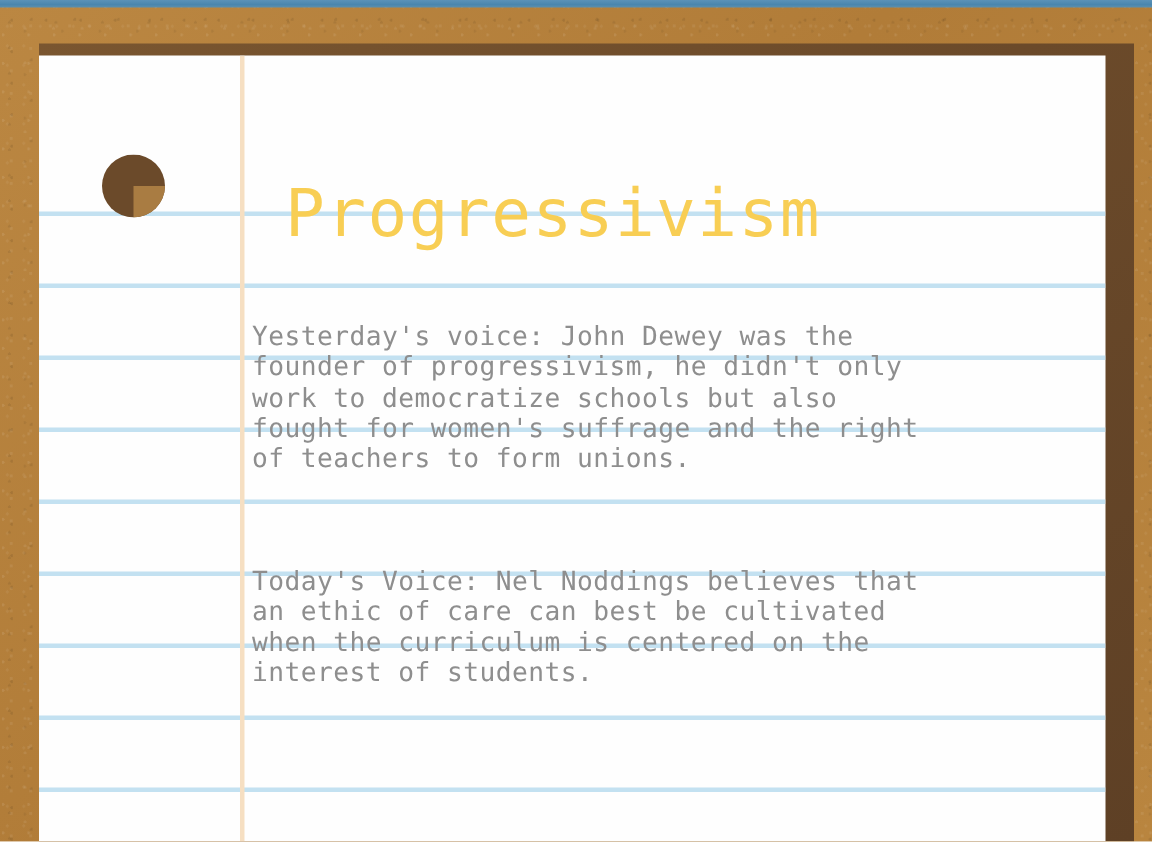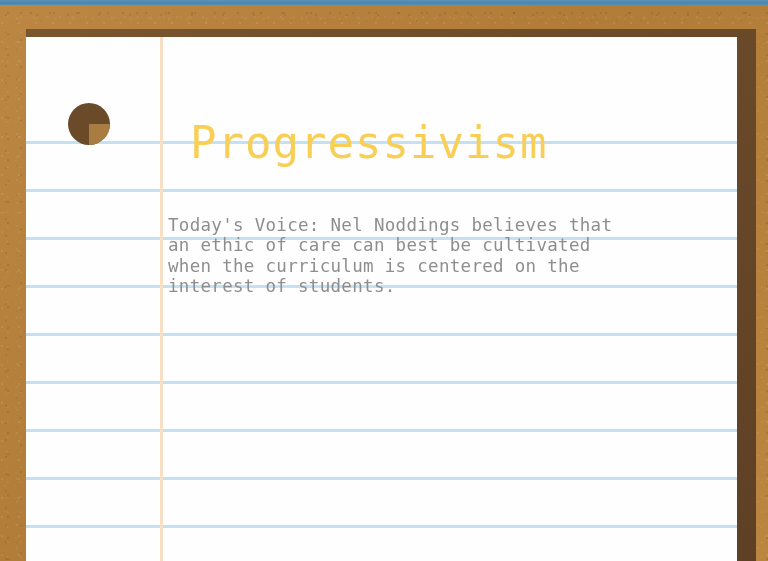--- a/index.html
+++ b/index.html
@@ -171,20 +171,25 @@
         <svg width="42" height="42" viewBox="0 0 42 42" aria-hidden="true">
           <circle cx="21" cy="21" r="21" fill="#6b4a2a"></circle>
           <path d="M21 21 L42 21 A21 21 0 0 1 21 42 Z" fill="#a97c42"></path>
         </svg>
       </div>
 
       <div class="page-title">Progressivism</div>
     </div>
 
     <div class="body-copy">
+      <p class="para">Yesterday's voice: John Dewey was the
+founder of progressivism, he didn't only
+work to democratize schools but also
+fought for women's suffrage and the right
+of teachers to form unions.</p>
       <p class="para">Today's Voice: Nel Noddings believes that
 an ethic of care can best be cultivated
 when the curriculum is centered on the
 interest of students.</p>
     </div>
 
   </div>
 </div>
 
 </body></html>

